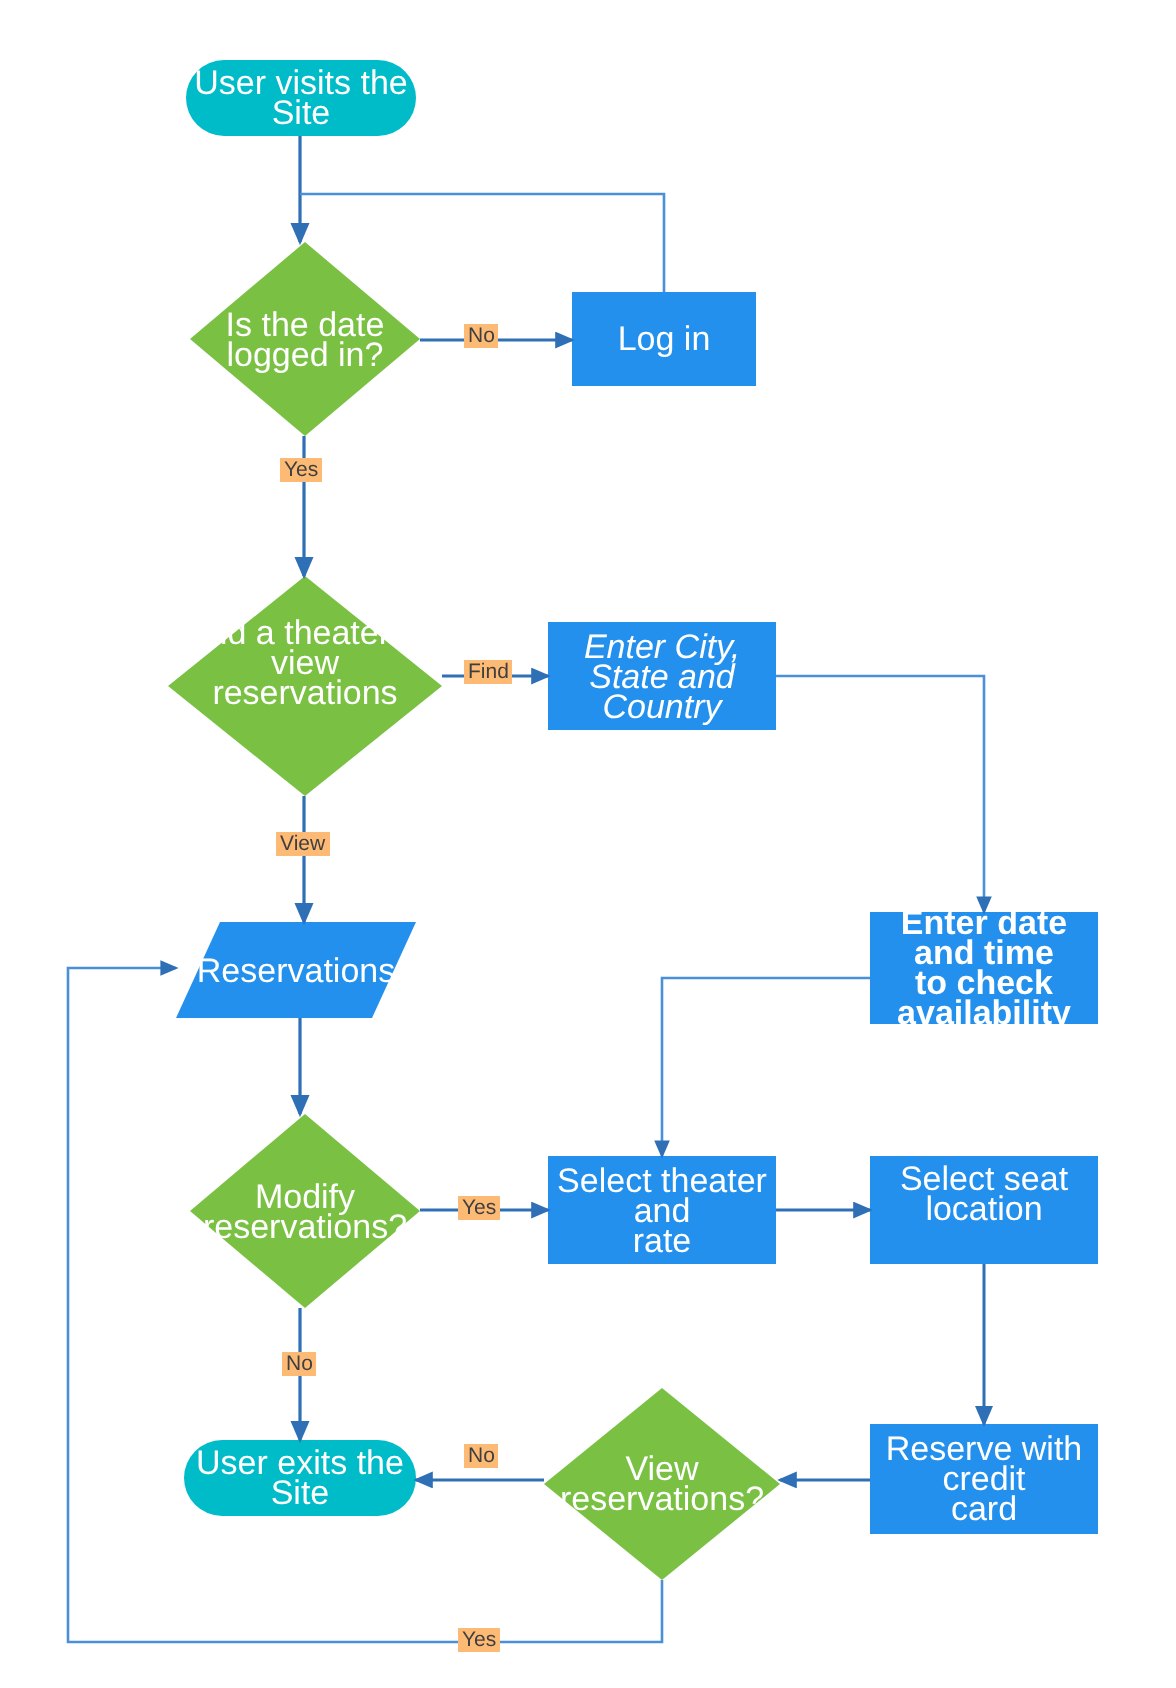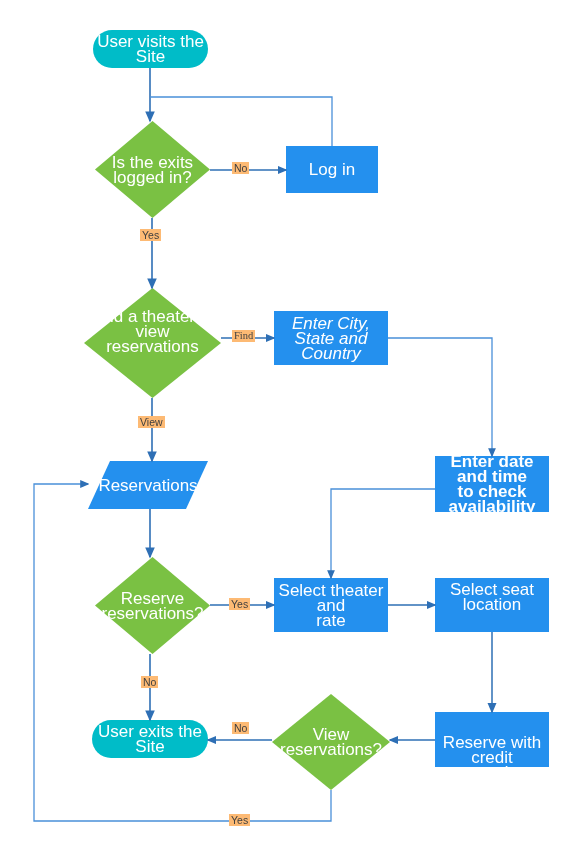--- a/index.html
+++ b/index.html
@@ -104,45 +104,45 @@
       <path d="M150,654 L150,720" stroke="#2E6FB5" stroke-width="1.6" fill="none" marker-end="url(#arrow)"></path>
 
       <path d="M272,740 L208,740" stroke="#2E6FB5" stroke-width="1.4" fill="none" marker-end="url(#arrow)"></path>
 
       <path d="M331,790 L331,821 L34,821 L34,484 L88,484" stroke="#4A90D9" stroke-width="1.3" fill="none" marker-end="url(#arrow)"></path>
     </g>
   </svg>
 
   <div id="labels-layer">
       <div class="node-label" style="left: 93px; top: 30px; width: 115px; height: 38px;">User visits the Site</div>
-      <div class="node-label" style="left: 95px; top: 121px; width: 115px; height: 97px;">Is the exits
+      <div class="node-label" style="left: 95px; top: 121px; width: 115px; height: 97px;">Is the date
 logged in?</div>
       <div class="node-label" style="left: 286px; top: 146px; width: 92px; height: 47px;">Log in</div>
       <div class="node-label" style="left: 84px; top: 276px; width: 137px; height: 110px;">Find a theater or view
 reservations</div>
       <div class="node-label" style="left: 274px; top: 311px; width: 114px; height: 54px; font-style: italic;">Enter City, State and
 Country</div>
       <div class="node-label" style="left: 88px; top: 461px; width: 120px; height: 48px;">Reservations</div>
       <div class="node-label" style="left: 435px; top: 456px; width: 114px; height: 56px; font-weight: bold;">Enter date and time
 to check availability</div>
-      <div class="node-label" style="left: 95px; top: 557px; width: 115px; height: 97px;">Reserve
+      <div class="node-label" style="left: 95px; top: 557px; width: 115px; height: 97px;">Modify
 reservations?</div>
       <div class="node-label" style="left: 274px; top: 578px; width: 114px; height: 54px;">Select theater and
 rate</div>
       <div class="node-label" style="left: 435px; top: 578px; width: 114px; height: 38px;">Select seat location</div>
       <div class="node-label" style="left: 92px; top: 720px; width: 116px; height: 38px;">User exits the Site</div>
       <div class="node-label" style="left: 272px; top: 694px; width: 118px; height: 96px;">View
 reservations?</div>
-      <div class="node-label" style="left: 435px; top: 712px; width: 114px; height: 55px; margin-top: 18px;">Reserve with credit
+      <div class="node-label" style="left: 435px; top: 712px; width: 114px; height: 55px;">Reserve with credit
 card</div>
     </div>
   <div id="edge-labels-layer">
       <div class="edge-label" style="left: 232px; top: 162px; color: rgb(63, 63, 63);">No</div>
       <div class="edge-label" style="left: 140px; top: 229px; color: rgb(63, 63, 63);">Yes</div>
-      <div class="edge-label" style="left: 232px; top: 330px; color: rgb(63, 63, 63); font-family: Liberation Serif, serif;">Find</div>
+      <div class="edge-label" style="left: 232px; top: 330px; color: rgb(63, 63, 63);">Find</div>
       <div class="edge-label" style="left: 138px; top: 416px; color: rgb(63, 63, 63);">View</div>
       <div class="edge-label" style="left: 229px; top: 598px; color: rgb(63, 63, 63);">Yes</div>
       <div class="edge-label" style="left: 141px; top: 676px; color: rgb(63, 63, 63);">No</div>
       <div class="edge-label" style="left: 232px; top: 722px; color: rgb(63, 63, 63);">No</div>
       <div class="edge-label" style="left: 229px; top: 814px; color: rgb(63, 63, 63);">Yes</div>
     </div>
 
 </div>
 
 </body></html>

